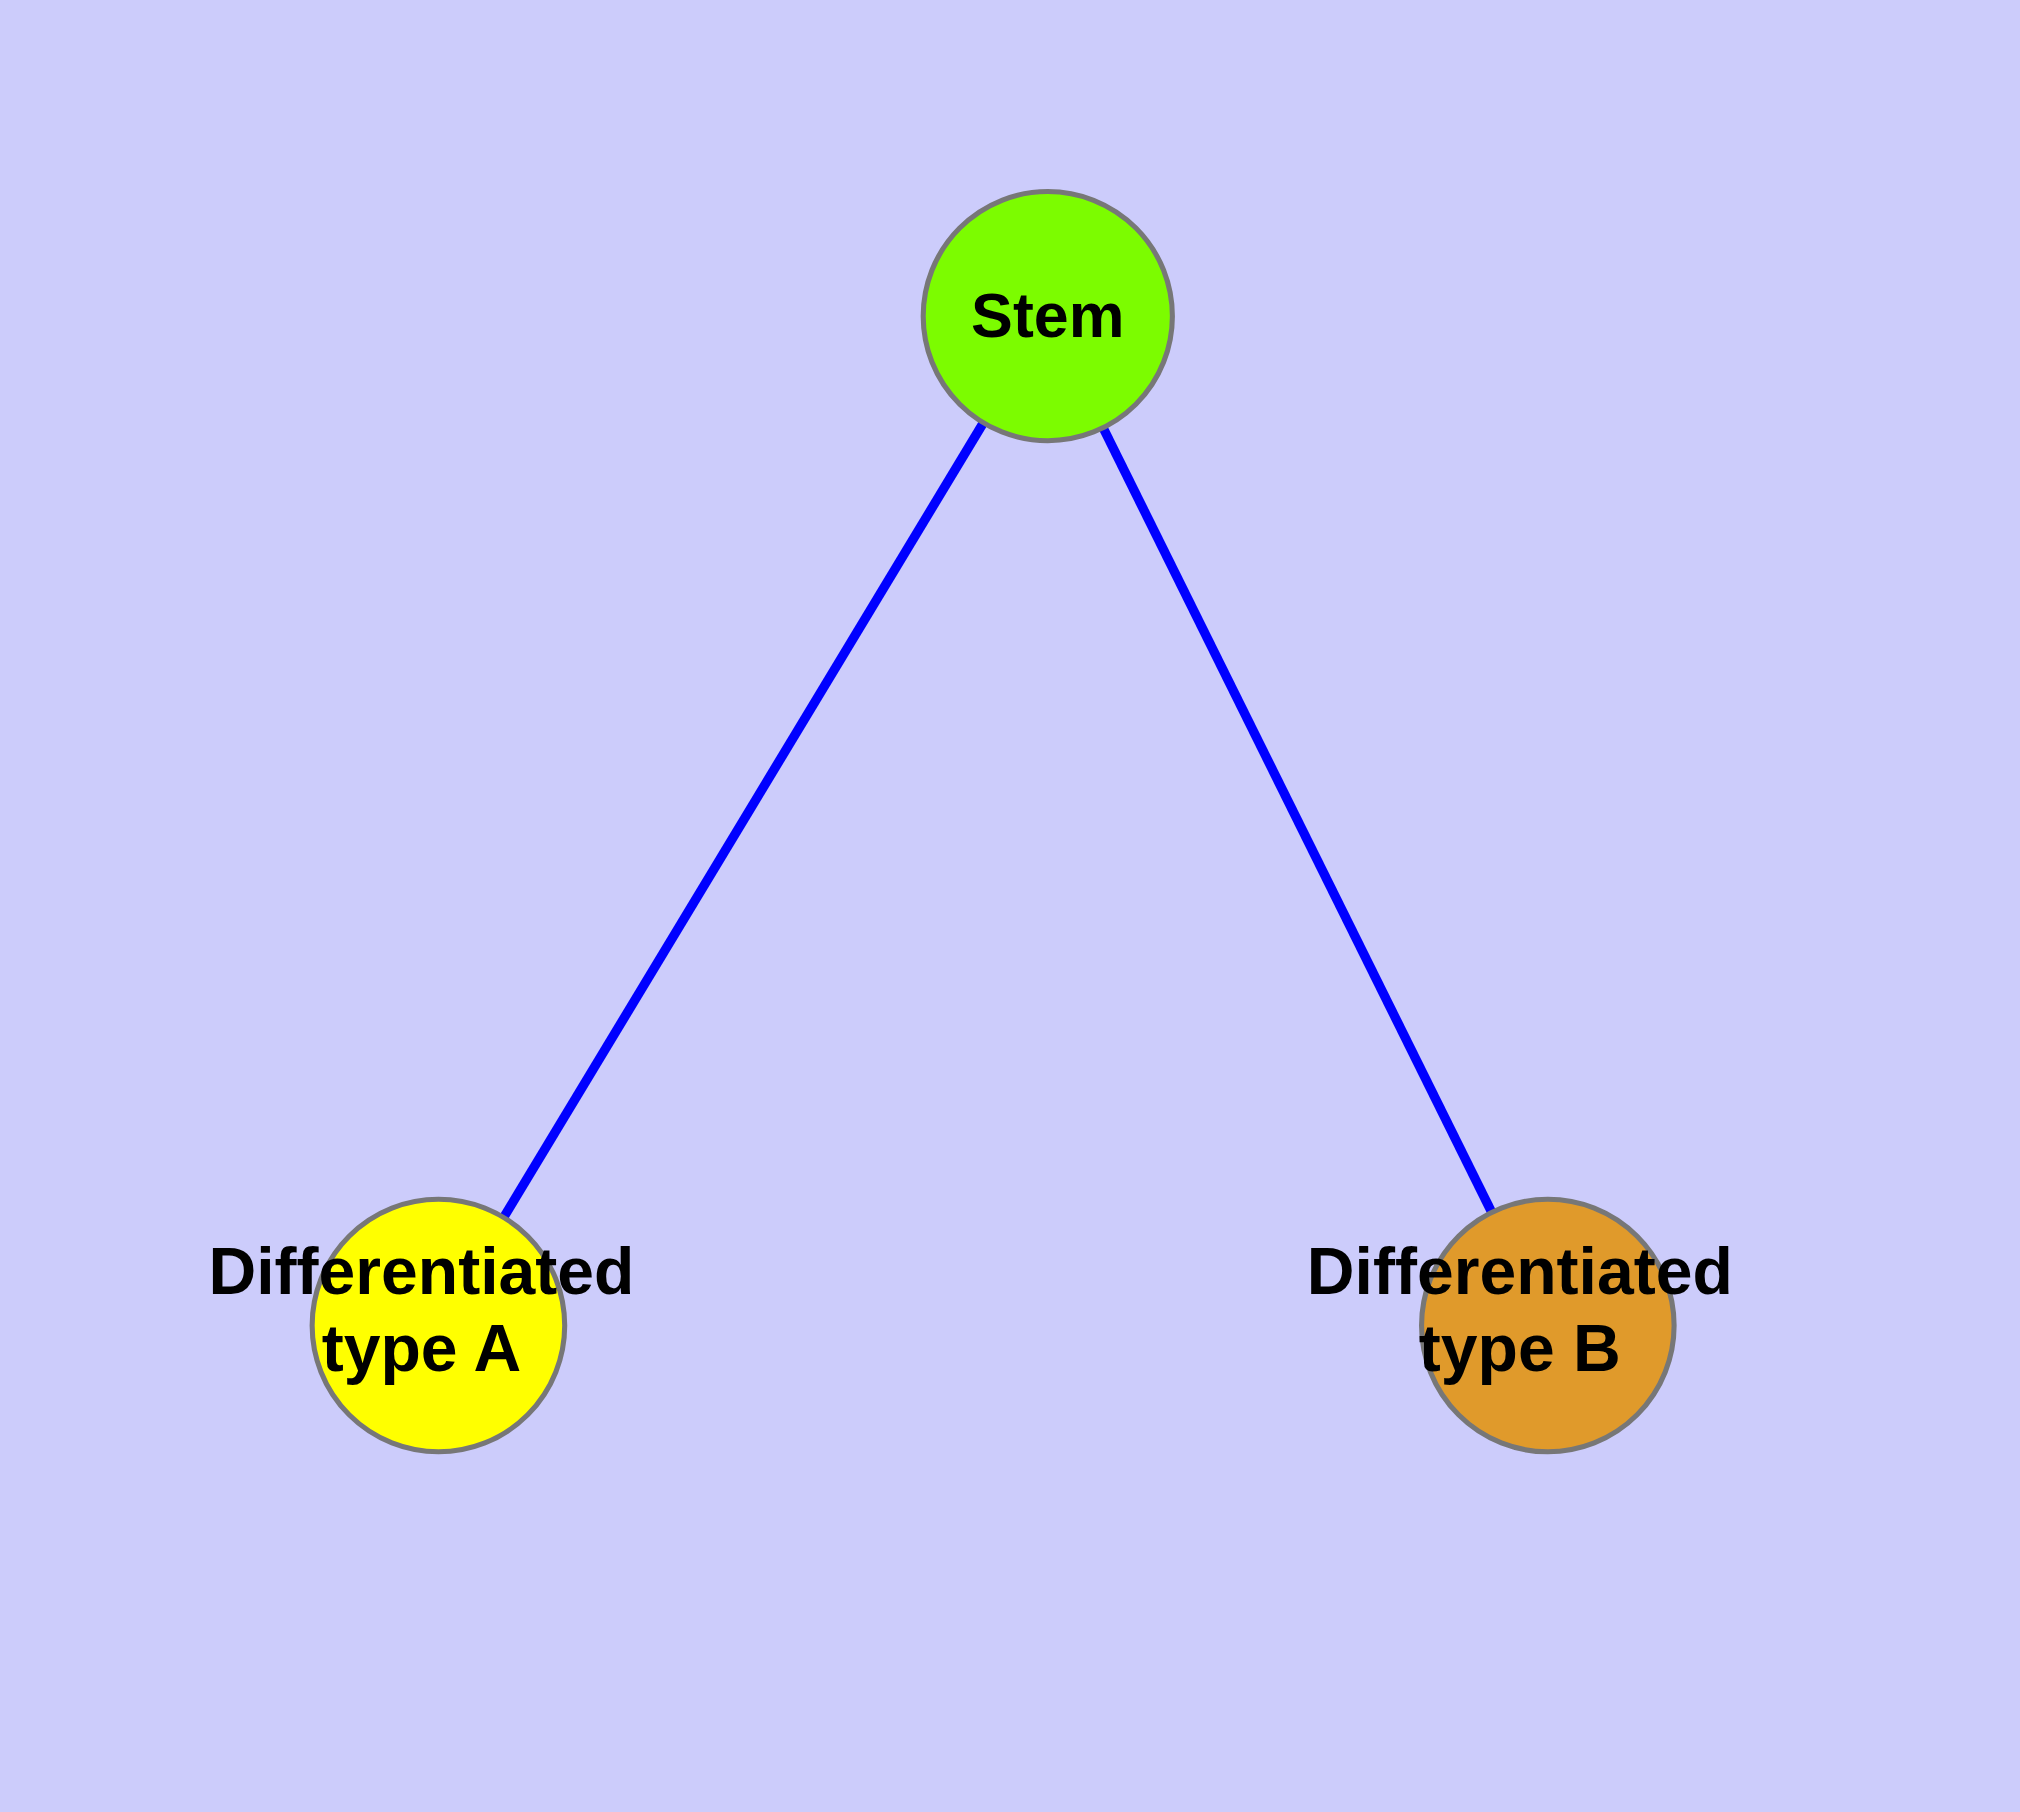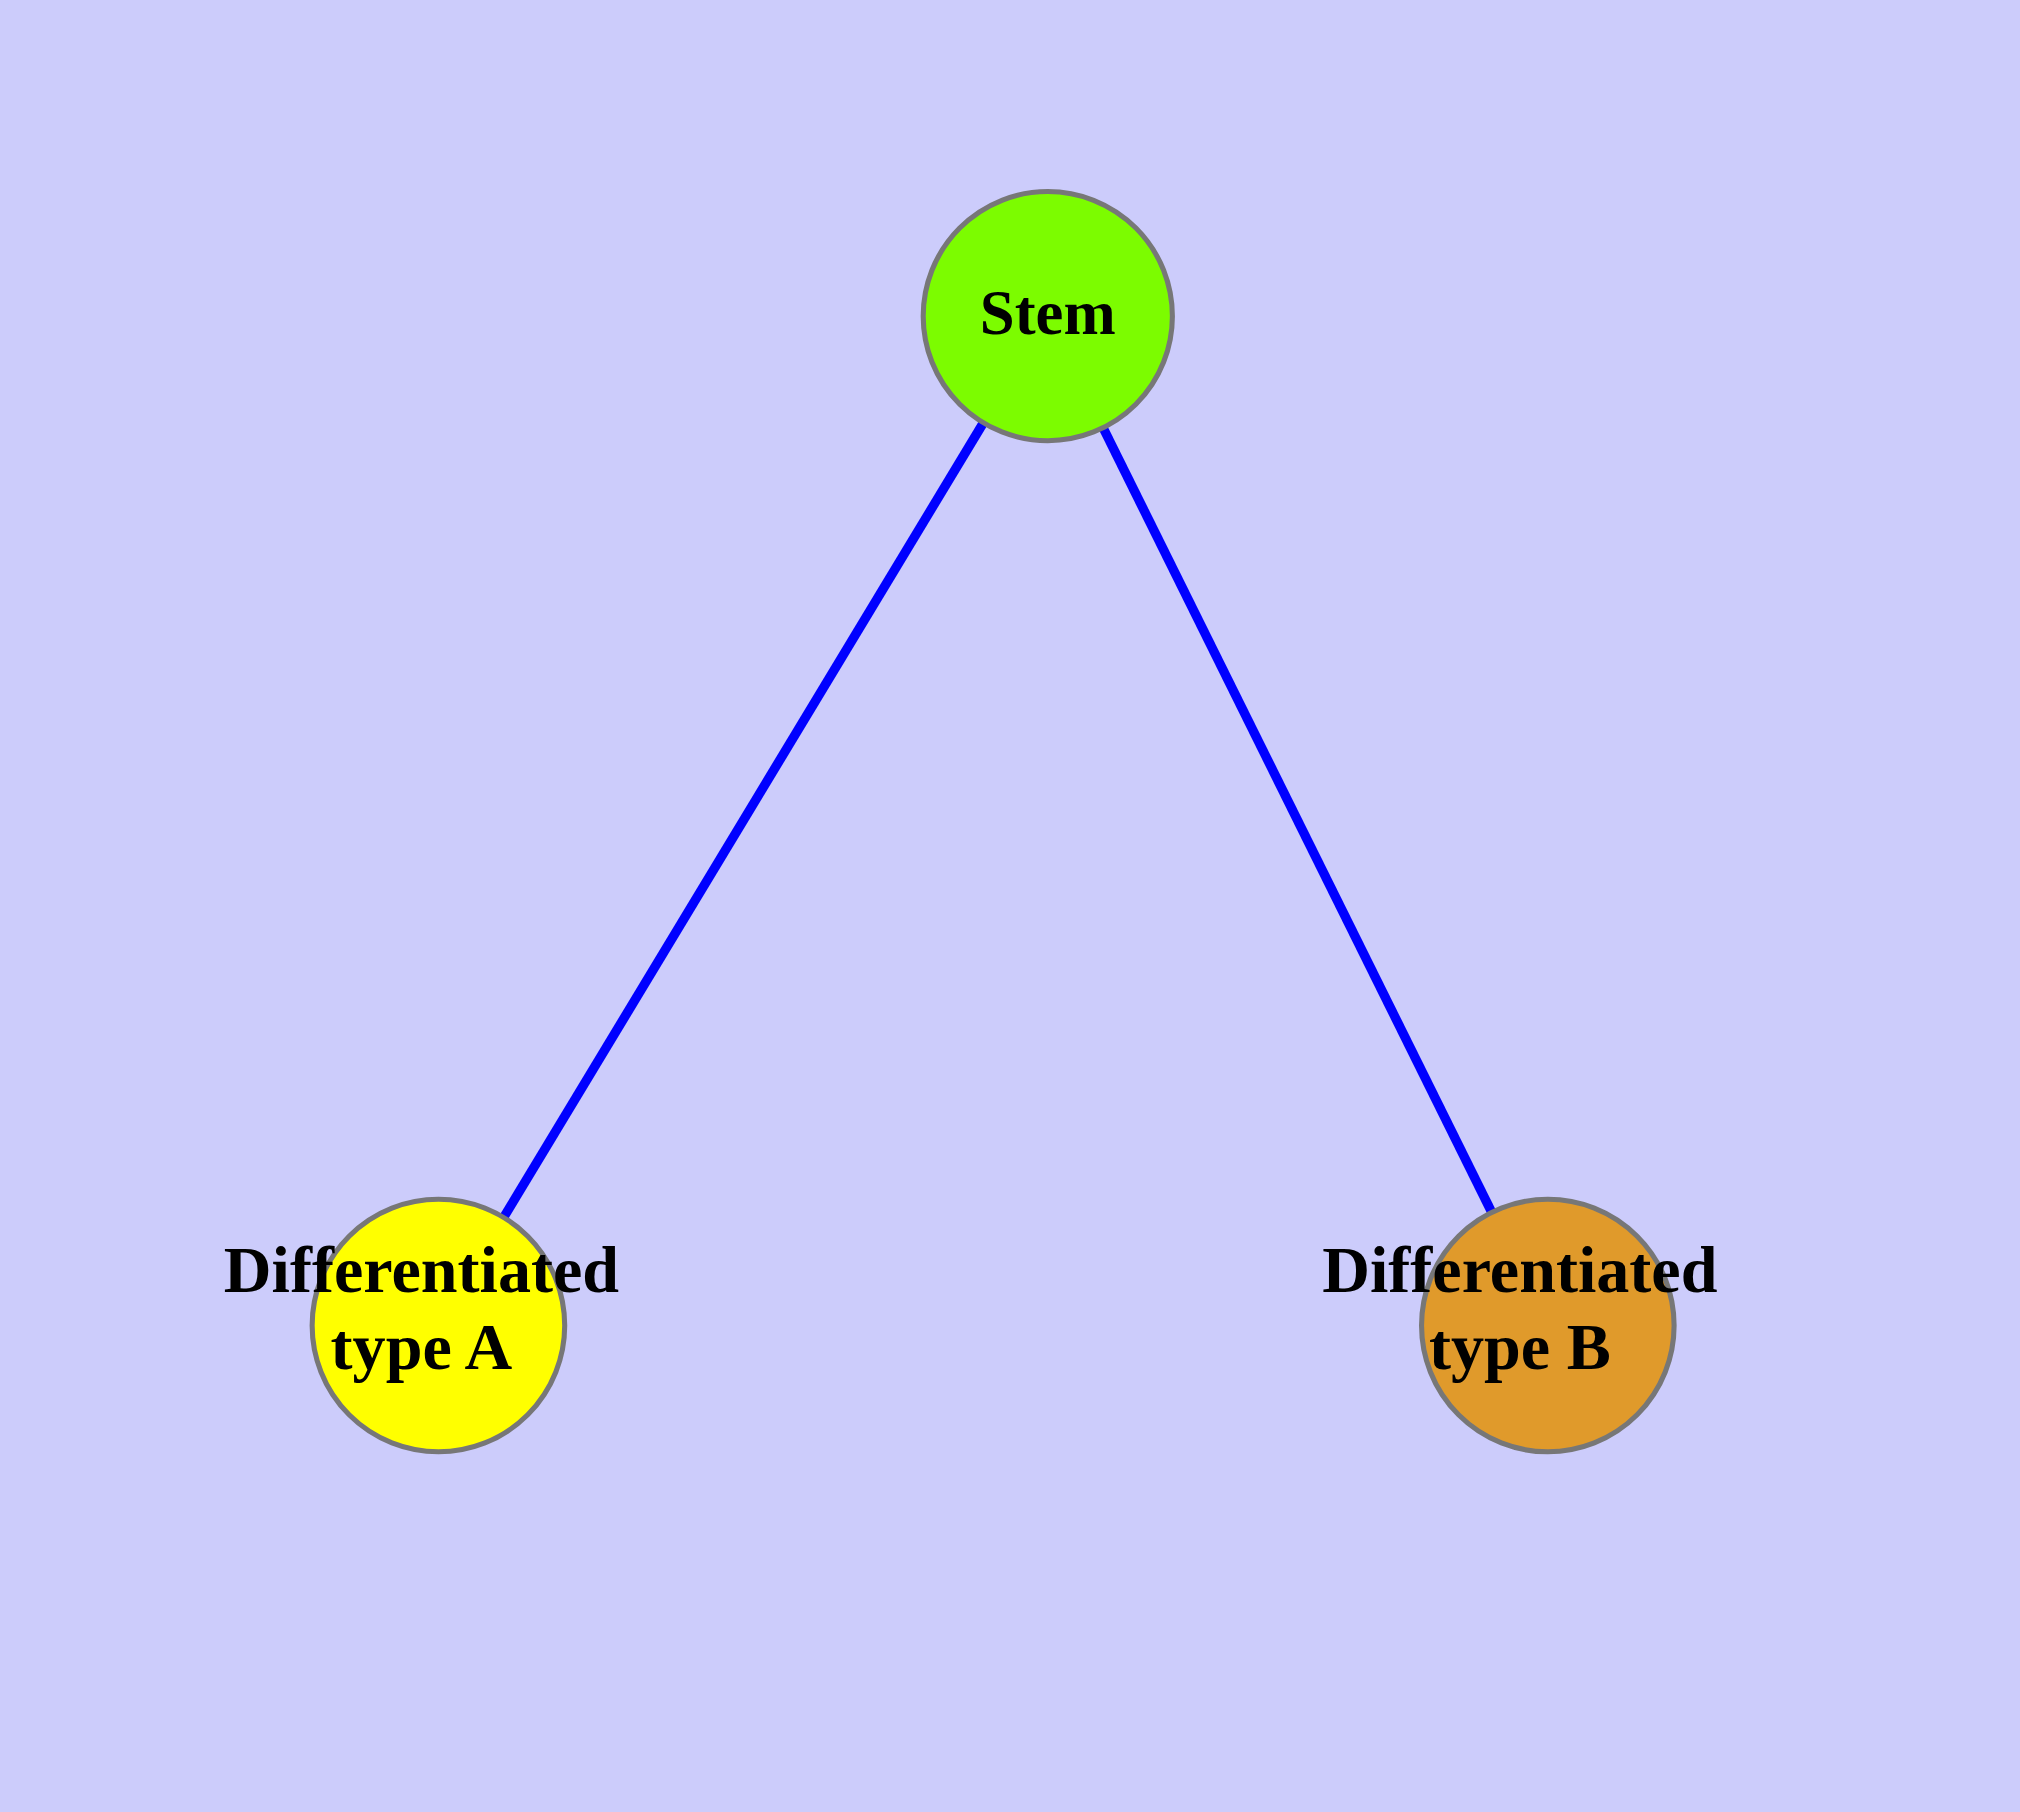--- a/index.html
+++ b/index.html
@@ -6,21 +6,21 @@
   html, body {
     margin: 0;
     padding: 0;
     background: #ffffff;
   }
   #canvas {
     position: relative;
     width: 2021px;
     height: 1812px;
     overflow: hidden;
-    font-family: Liberation Serif, serif;
+    font-family: Liberation Sans, sans-serif;
   }
   #graph-svg {
     position: absolute;
     left: 0;
     top: 0;
     width: 2021px;
     height: 1812px;
     display: block;
   }
   .node-label {

